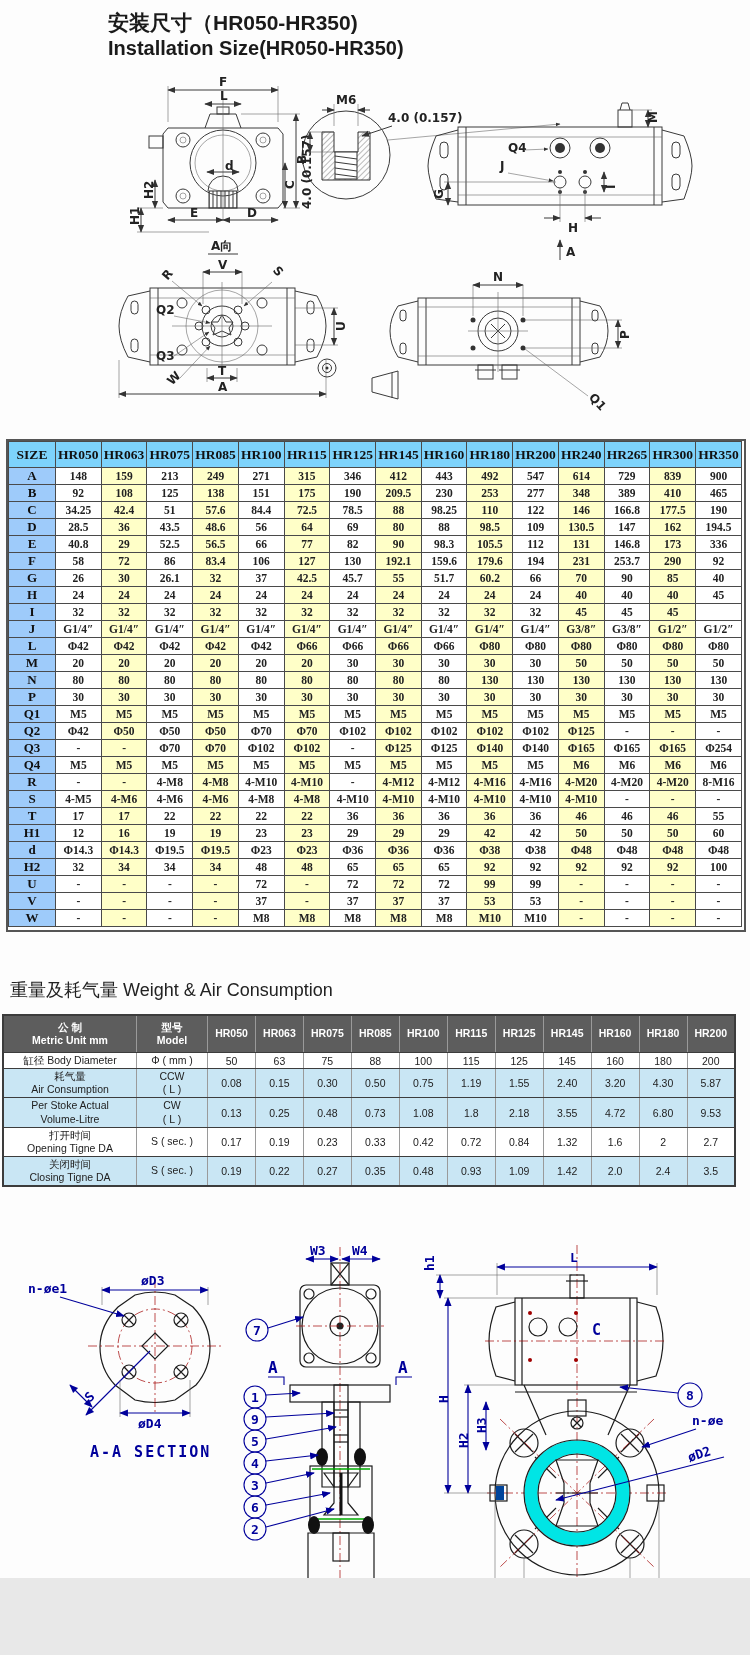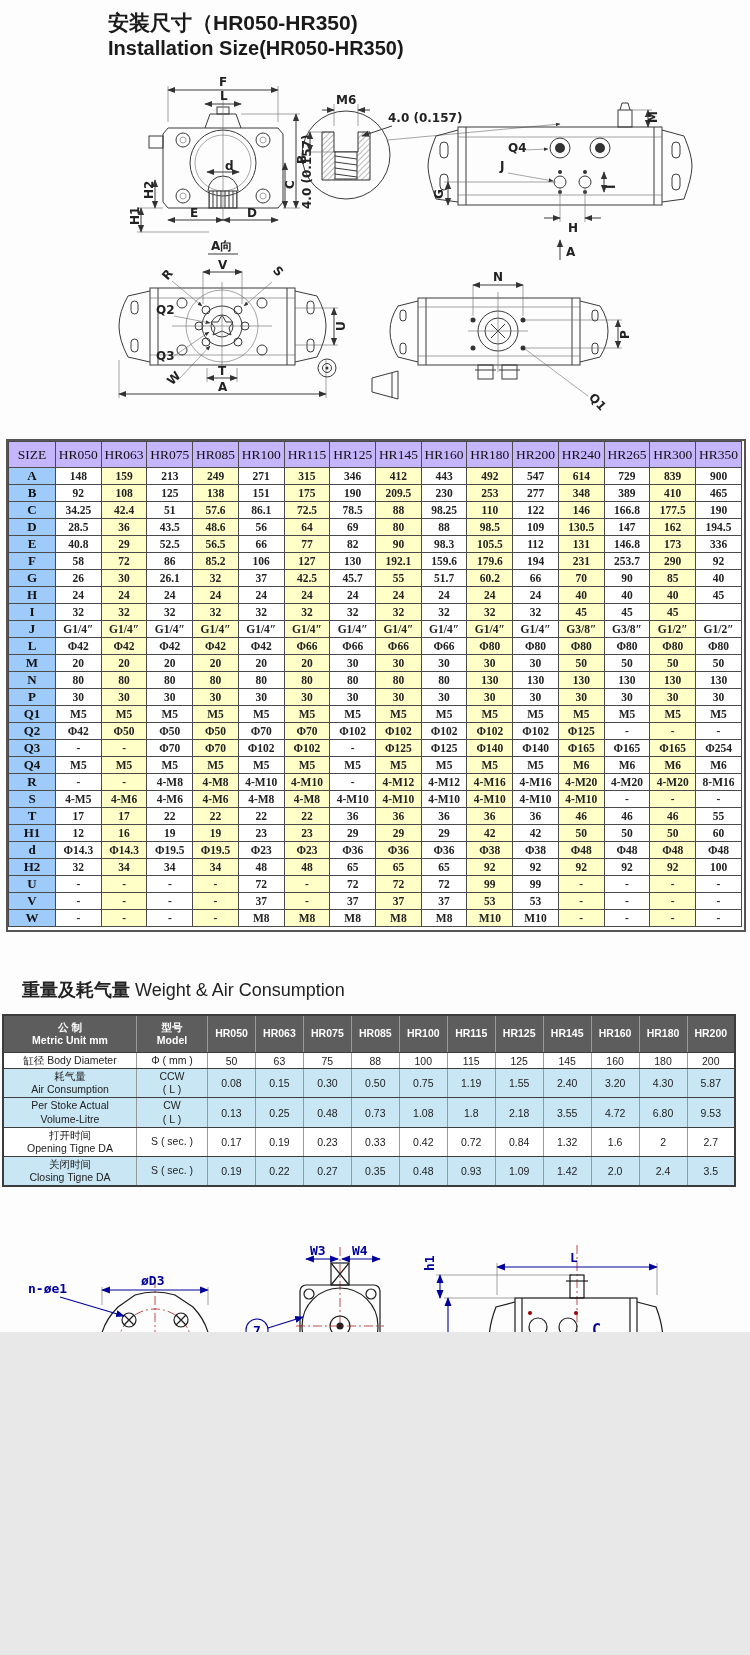--- a/index.html
+++ b/index.html
@@ -1,39 +1,39 @@
 <!DOCTYPE html>
 <html><head>
 <meta charset="utf-8">
 <style>
   html,body{margin:0;padding:0;background:#e8e8e8;}
-  .page{position:relative;width:750px;height:1332px;background:#fdfdfd;overflow:hidden;
+  .page{position:relative;width:750px;height:1578px;background:#fdfdfd;overflow:hidden;
         font-family:"Liberation Sans",sans-serif;}
   
   .main-title{position:absolute;left:108px;top:10px;line-height:1.25;color:#1a1a1a;}
   .main-title .zh{font-size:21px;font-weight:bold;font-family:"Liberation Sans",sans-serif;}
   .main-title .en{font-size:20px;font-weight:bold;}
   .sec2-title{position:absolute;left:10px;top:978px;font-size:18px;color:#222;}
-  .sec2-title b{font-weight:bold;margin-left:12px;}
+  .sec2-title b{font-weight:normal;}
   
   svg{position:absolute;left:0;}
   svg text{font-family:"DejaVu Sans",sans-serif;}
   .dln{stroke:#3a3a3a;stroke-width:1;fill:none;}
   .dlnthin{stroke:#6a6a6a;stroke-width:.6;fill:none;}
   .dlab{font-size:12px;font-weight:bold;fill:#222;}
   .blulab{font-size:13px;font-weight:bold;fill:#00009b;font-family:"DejaVu Sans Mono",monospace;}
   .bluln{stroke:#00009b;stroke-width:1.1;fill:none;}
   .redln{stroke:#a00000;stroke-width:.7;fill:none;stroke-dasharray:9 3 2 3;}
   .blkln{stroke:#1c1c1c;stroke-width:1.2;fill:none;}
   
   .t1{position:absolute;left:8px;top:441px;width:734px;border-collapse:collapse;
       font-family:"Liberation Serif",serif;table-layout:fixed;}
   .t1 th,.t1 td{border:1px solid #4a4a4a;text-align:center;vertical-align:middle;
       padding:0;overflow:hidden;white-space:nowrap;}
-  .t1 thead th{background:#c4b5fd;font-size:13.5px;font-weight:normal;height:25px;color:#111;}
+  .t1 thead th{background:#7dd3fc;font-size:13.5px;font-weight:bold;height:25px;color:#111;}
   .t1 tbody th{background:#9ecbfa;font-size:13px;font-weight:bold;height:16px;color:#111;}
   .t1 tbody td{background:#ffffff;font-size:11.5px;font-weight:bold;color:#222;}
   .t1 tbody td.yl{background:#ffffc8;}
   .t1-outer{position:absolute;left:6px;top:439px;width:736px;height:489px;border:2px solid #555;}
   
   .t2{position:absolute;left:2px;top:1014px;width:734px;border-collapse:collapse;
       table-layout:fixed;border:2px solid #3c3c3c;}
   .t2 th,.t2 td{border-left:1px solid #9a9a9a;border-right:1px solid #9a9a9a;
       border-top:1.5px solid #3c3c3c;border-bottom:1.5px solid #3c3c3c;
       text-align:center;vertical-align:middle;padding:1px 0;}
@@ -357,21 +357,21 @@
           <td>389</td>
           <td class="yl">410</td>
           <td>465</td>
         </tr>
         <tr>
           <th>C</th>
           <td>34.25</td>
           <td class="yl">42.4</td>
           <td>51</td>
           <td class="yl">57.6</td>
-          <td>86.1</td>
+          <td>84.4</td>
           <td class="yl">72.5</td>
           <td>78.5</td>
           <td class="yl">88</td>
           <td>98.25</td>
           <td class="yl">110</td>
           <td>122</td>
           <td class="yl">146</td>
           <td>166.8</td>
           <td class="yl">177.5</td>
           <td>190</td>
@@ -410,21 +410,21 @@
           <td class="yl">131</td>
           <td>146.8</td>
           <td class="yl">173</td>
           <td>336</td>
         </tr>
         <tr>
           <th>F</th>
           <td>58</td>
           <td class="yl">72</td>
           <td>86</td>
-          <td class="yl">85.2</td>
+          <td class="yl">83.4</td>
           <td>106</td>
           <td class="yl">127</td>
           <td>130</td>
           <td class="yl">192.1</td>
           <td>159.6</td>
           <td class="yl">179.6</td>
           <td>194</td>
           <td class="yl">231</td>
           <td>253.7</td>
           <td class="yl">290</td>

